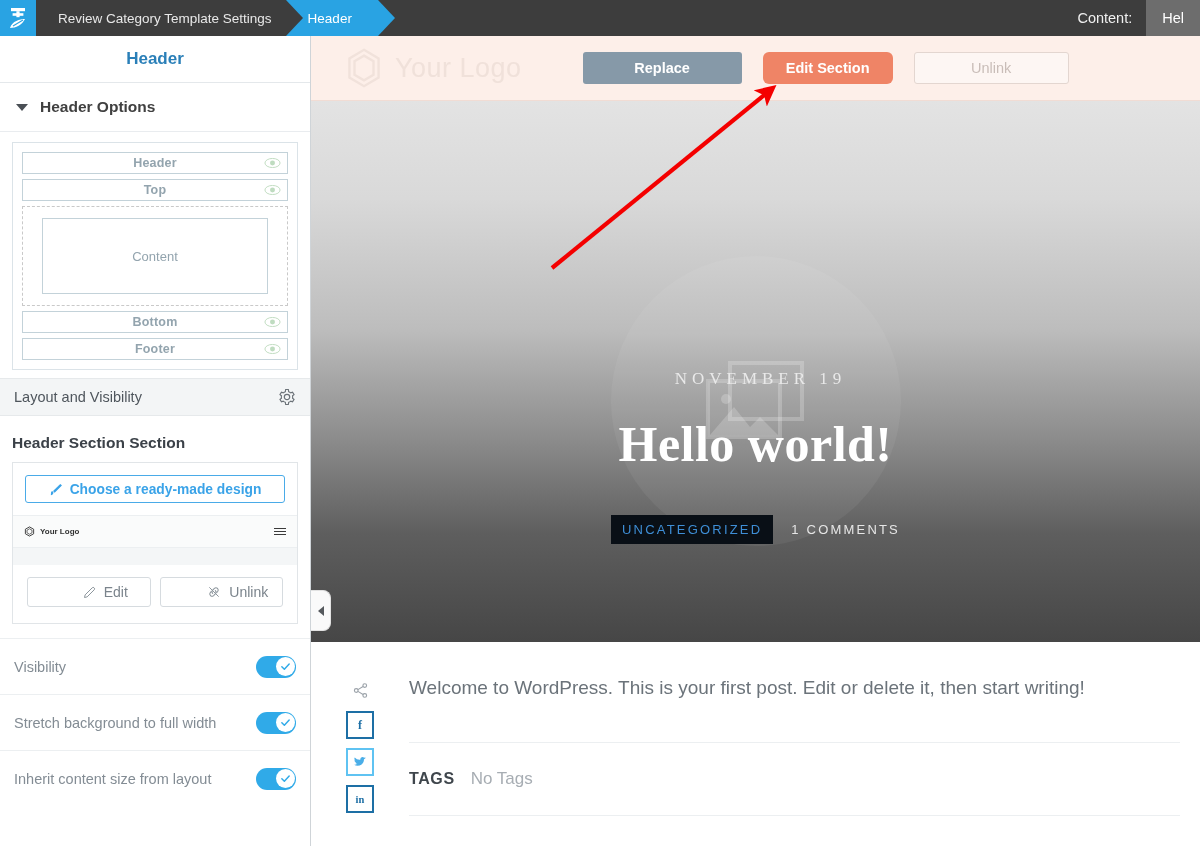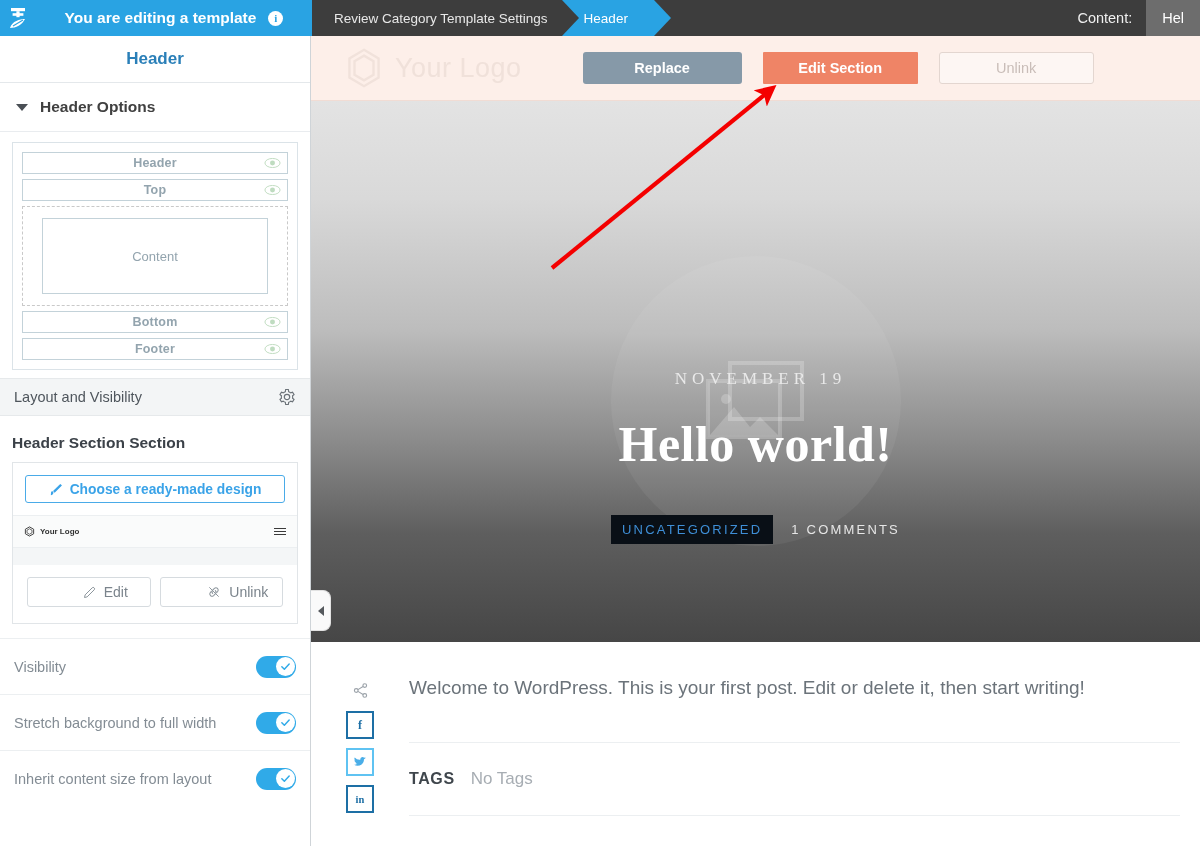--- a/index.html
+++ b/index.html
@@ -61,21 +61,21 @@
   .switch { width:40px; height:22px; border-radius:11px; background:#30aae8; position:relative; cursor:pointer; }
   .switch .knob { position:absolute; right:1.5px; top:1.5px; width:19px; height:19px; border-radius:50%; background:#fff; display:flex; align-items:center; justify-content:center; }
 
   
   .preview { position:absolute; left:311px; top:36px; width:889px; height:810px; overflow:hidden; background:#fff; }
   .pv-toolbar { height:65px; background:#fdefe9; border-bottom:1px solid #f1dcd4; display:flex; align-items:center; padding:0 34px; }
   .pv-logo { display:flex; align-items:center; gap:12px; }
   .pv-logo-text { font-size:27px; color:#f0e1da; font-weight:300; letter-spacing:.5px; }
   .pv-btns { display:flex; align-items:center; gap:21px; margin-left:61px; }
   .btn-replace { width:159px; height:32px; background:#8699a8; color:#fff; border-radius:3px; font-size:14.5px; font-weight:bold; display:flex; align-items:center; justify-content:center; cursor:pointer; }
-  .btn-edit-section { width:155px; height:32px; background:#ef8466; color:#fff; border-radius:1px; font-size:14.5px; font-weight:bold; display:flex; align-items:center; justify-content:center; cursor:pointer; }
+  .btn-edit-section { width:130px; height:32px; background:#ef8466; color:#fff; border-radius:6px; font-size:14.5px; font-weight:bold; display:flex; align-items:center; justify-content:center; cursor:pointer; }
   .btn-unlink { width:155px; height:32px; background:#fdf6f3; color:#c9bdb8; border:1px solid #e3d6d0; border-radius:3px; font-size:14.5px; display:flex; align-items:center; justify-content:center; cursor:pointer; }
 
   .hero { position:relative; height:541px; background:linear-gradient(to bottom,#e3e3e3 0%,#d9d9d9 18%,#bdbdbd 42%,#8d8d8d 62%,#5e5e5e 80%,#464646 100%); overflow:hidden; }
   .hero-circle { position:absolute; left:50%; top:155px; transform:translateX(-50%); width:290px; height:290px; border-radius:50%; background:rgba(255,255,255,.06); display:flex; align-items:center; justify-content:center; }
   .hero-text { position:absolute; left:0; right:0; top:268px; text-align:center; }
   .hero-date { color:#e9e9e9; font-size:17px; letter-spacing:5px; font-family:"Liberation Serif",serif;padding-left:10px; }
   .hero-title { color:#fff; font-size:50px; font-family:"Liberation Serif",serif; font-weight:bold; margin-top:26px; letter-spacing:.5px; }
   .hero-meta { margin-top:42px; display:flex; align-items:center; justify-content:center; gap:18px; }
   .cat-badge { background:#090f16; color:#3e8ed6; font-size:13px; letter-spacing:2.2px; padding:7px 11px; font-weight:500; }
   .cmt-count { color:#e6e6e6; font-size:13px; letter-spacing:2.2px; }
@@ -105,24 +105,20 @@
   <div class="topbar">
     <div class="brand-logo">
       <svg width="20" height="22" viewBox="0 0 20 22">
         <rect x="3" y="1" width="14" height="3.2" fill="#fff"></rect>
         <rect x="8.4" y="4.2" width="3.2" height="6" fill="#fff"></rect>
         <rect x="4.6" y="6.2" width="10.8" height="2.6" fill="#fff"></rect>
         <path d="M2 21 C4 14, 12 12, 17 12 C14 18, 8 21, 2 21 Z" fill="#fff"></path>
         <path d="M5 19 L15 13" stroke="#29a3e3" stroke-width="1.1"></path>
       </svg>
     </div>
-    <div class="edit-banner">
-      <span>You are editing a template</span>
-      <span class="info-dot">i</span>
-    </div>
     <div class="crumbs">
       <div class="crumb">
         <span>Review Category Template Settings</span>
       </div>
       <div class="crumb active">
         <span>Header</span>
       </div>
       <div class="topbar-right">
         <div class="content-label">Content:</div>
         <div class="help-btn">Hel</div>

